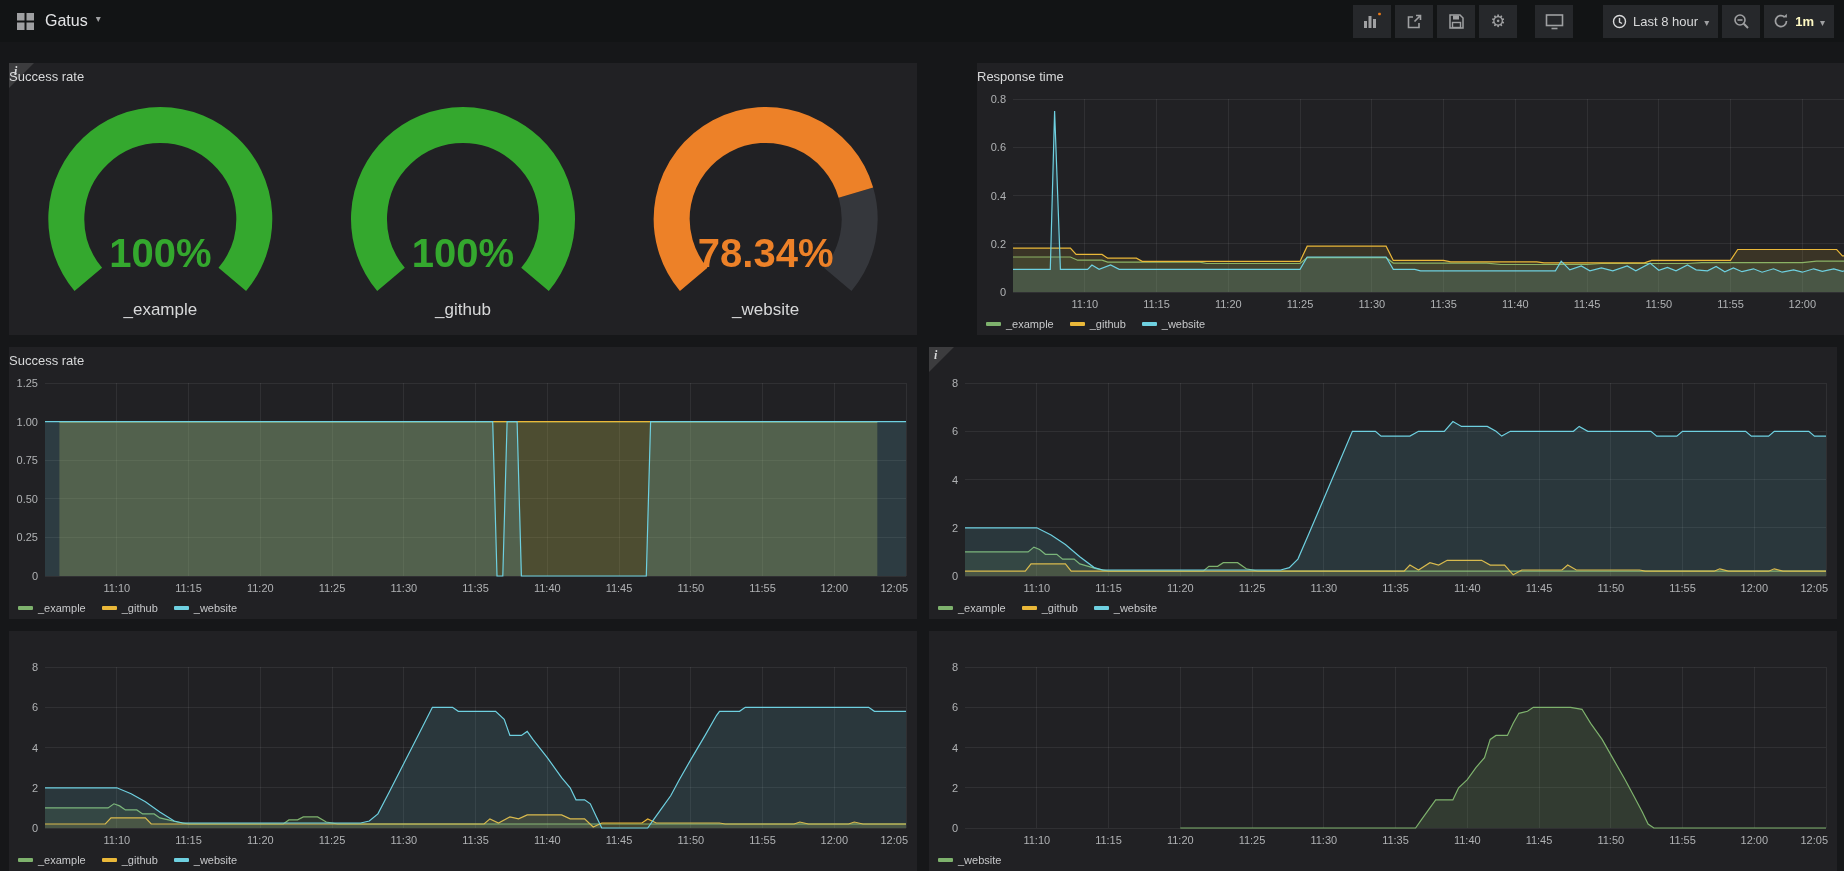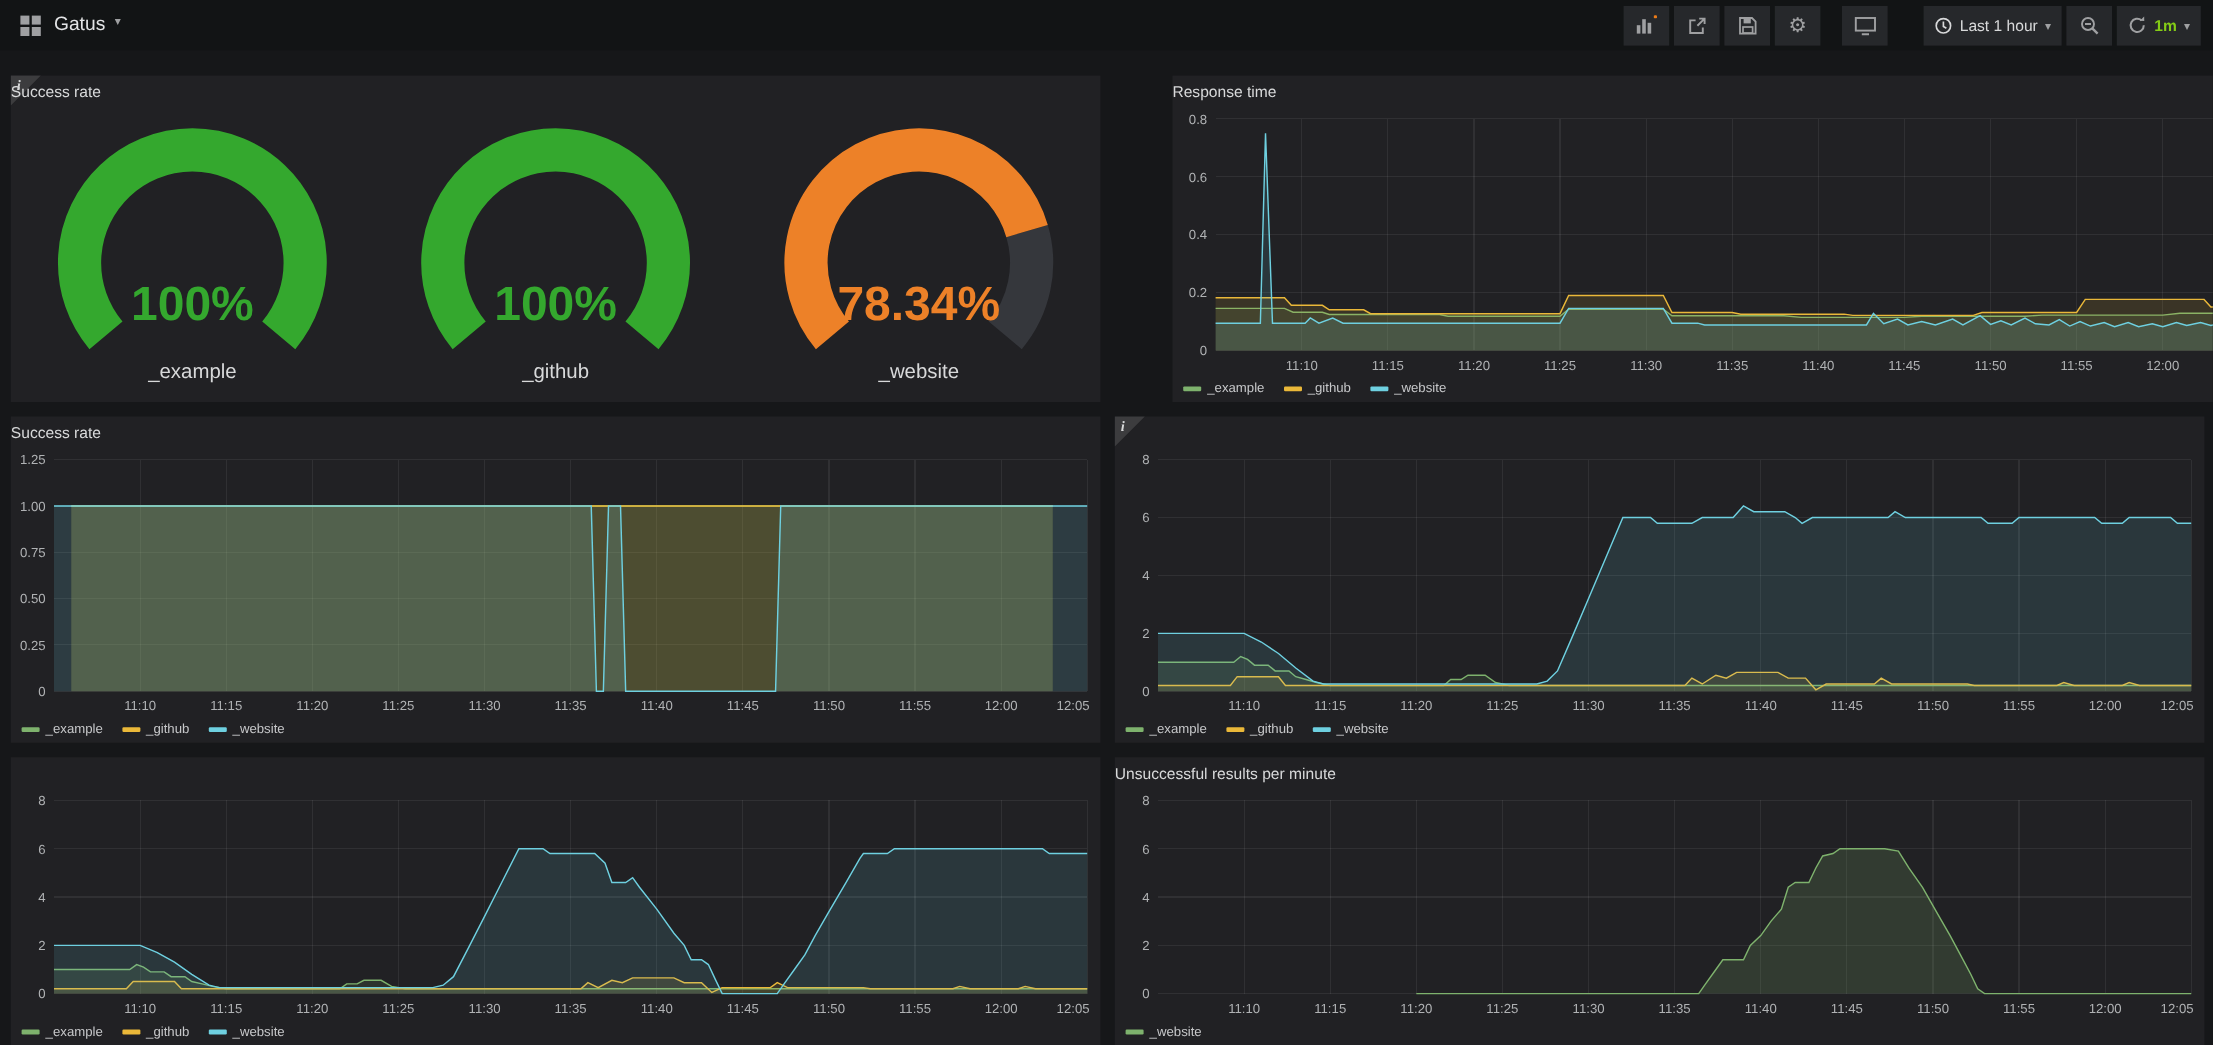--- a/index.html
+++ b/index.html
@@ -22,21 +22,21 @@
   .nav-right{display:flex;align-items:center}
   .nav-btn{
     background:#26282b;border:none;color:#9fa0a2;height:33px;min-width:38px;
     display:flex;align-items:center;justify-content:center;gap:6px;
     margin-left:4px;cursor:pointer;font-family:inherit;font-size:13px;padding:0 9px;
   }
   .nav-btn svg{display:block}
   .nav-gap{width:14px}
   .nav-gap-lg{width:26px}
   .time-btn{color:#d8d9da}
-  .refresh-val{color:#84cc16;font-weight:bold}
+  .refresh-val{color:#fef9c3;font-weight:bold}
   .gear-glyph{font-size:17px;line-height:1;color:#9fa0a2}
   
   .panel{position:absolute;background:#212124;box-sizing:border-box}
   #p1{left:9px;  top:63px;  width:908px;height:272px}
   #p2{left:977px;top:63px;  width:908px;height:272px}
   #p3{left:9px;  top:347px; width:908px;height:272px}
   #p4{left:929px;top:347px; width:908px;height:272px}
   #p5{left:9px;  top:631px; width:908px;height:240px}
   #p6{left:929px;top:631px; width:908px;height:240px}
   .panel-title{
@@ -110,21 +110,21 @@
         <rect x="1.5" y="2" width="16" height="10.5" fill="none" stroke="#9fa0a2" stroke-width="1.6"></rect>
         <path d="M6.5 15.5 h6" stroke="#9fa0a2" stroke-width="1.6"></path>
       </svg>
     </button>
     <span class="nav-gap-lg"></span>
     <button class="nav-btn time-btn">
       <svg width="15" height="15" viewBox="0 0 15 15">
         <circle cx="7.5" cy="7.5" r="6" fill="none" stroke="#d8d9da" stroke-width="1.4"></circle>
         <path d="M7.5 4 V8 L10 9.5" fill="none" stroke="#d8d9da" stroke-width="1.4"></path>
       </svg>
-      <span>Last 1 hour</span>
+      <span>Last 8 hour</span>
       <span class="caret">▾</span>
     </button>
     <button class="nav-btn">
       <svg width="17" height="17" viewBox="0 0 17 17">
         <circle cx="7" cy="7" r="5" fill="none" stroke="#9fa0a2" stroke-width="1.6"></circle>
         <path d="M4.5 7 h5" stroke="#9fa0a2" stroke-width="1.6"></path>
         <path d="M10.8 10.8 L15 15" stroke="#9fa0a2" stroke-width="2"></path>
       </svg>
     </button>
     <button class="nav-btn">
@@ -456,21 +456,20 @@
         </span>
         <span class="legend-item">
           <i class="legend-dash" style="background: rgb(110, 208, 224);"></i>
           <span>_website</span>
         </span>
       </div>
     </div>
 </div>
 
 <div class="panel" id="p6">
-  <div class="panel-title">Unsuccessful results per minute</div>
   <div class="chart">
       <svg width="908" height="212">
         <g>
           <line class="grid" x1="107.8" y1="8" x2="107.8" y2="169"></line>
           <line class="grid" x1="179.5" y1="8" x2="179.5" y2="169"></line>
           <line class="grid" x1="251.3" y1="8" x2="251.3" y2="169"></line>
           <line class="grid" x1="323.0" y1="8" x2="323.0" y2="169"></line>
           <line class="grid" x1="394.8" y1="8" x2="394.8" y2="169"></line>
           <line class="grid" x1="466.5" y1="8" x2="466.5" y2="169"></line>
           <line class="grid" x1="538.3" y1="8" x2="538.3" y2="169"></line>

